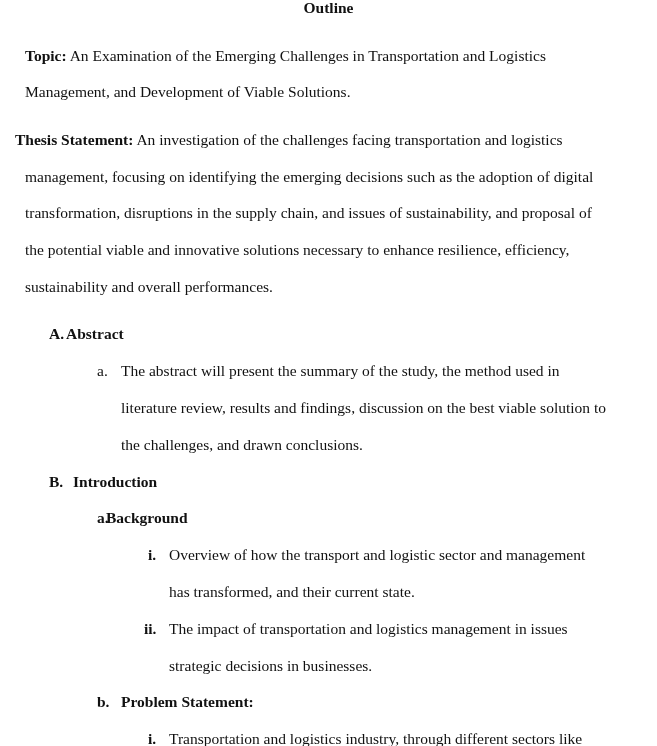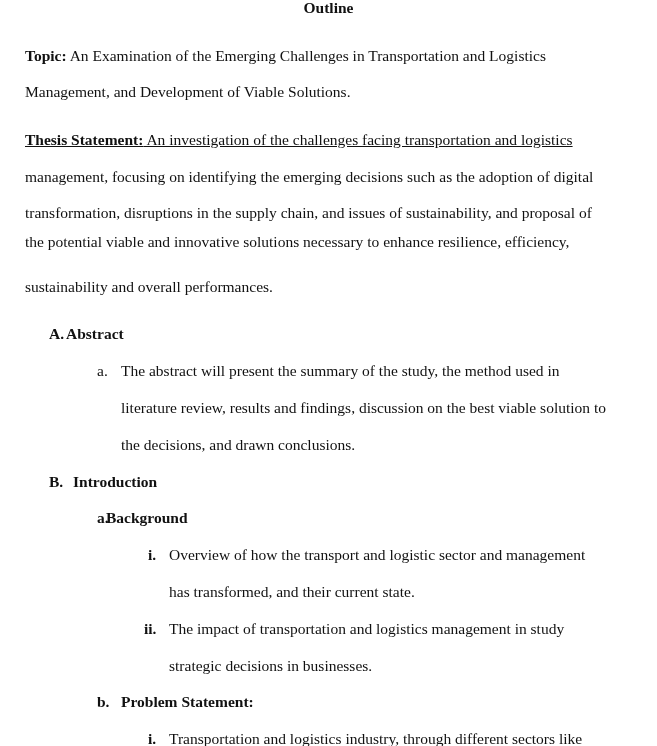--- a/index.html
+++ b/index.html
@@ -40,52 +40,52 @@
 
 <div>
 
   <div class="line title">Outline</div>
 
   <div class="line" style="left:25px; top:46px;">
     <span class="bold">Topic:</span><span> An Examination of the Emerging Challenges in Transportation and Logistics</span>
   </div>
   <div class="line" style="left:25px; top:82px;">Management, and Development of Viable Solutions.</div>
 
-  <div class="line" style="left:25px; top:130px;text-decoration:underline;">
+  <div class="line" style="left:15px; top:130px;">
     <span class="bold">Thesis Statement:</span><span> An investigation of the challenges facing transportation and logistics</span>
   </div>
   <div class="line" style="left:25px; top:167px;">management, focusing on identifying the emerging decisions such as the adoption of digital</div>
   <div class="line" style="left:25px; top:203px;">transformation, disruptions in the supply chain, and issues of sustainability, and proposal of</div>
-  <div class="line" style="left:25px; top:232px;text-align:right;">the potential viable and innovative solutions necessary to enhance resilience, efficiency,</div>
+  <div class="line" style="left:25px; top:240px;text-align:right;">the potential viable and innovative solutions necessary to enhance resilience, efficiency,</div>
   <div class="line" style="left:25px; top:277px;">sustainability and overall performances.</div>
 
   <div>
     <div class="marker bold" style="left:49px; top:324px;">A.</div>
     <div class="line bold" style="left:66px; top:324px;">Abstract</div>
 
     <div class="marker" style="left:97px; top:361px;">a.</div>
     <div class="line" style="left:121px; top:361px;">The abstract will present the summary of the study, the method used in</div>
     <div class="line" style="left:121px; top:398px;">literature review, results and findings, discussion on the best viable solution to</div>
-    <div class="line" style="left:121px; top:435px;">the decisions, and drawn conclusions.</div>
+    <div class="line" style="left:121px; top:435px;">the challenges, and drawn conclusions.</div>
   </div>
 
   <div>
     <div class="marker bold" style="left:49px; top:472px;">B.</div>
     <div class="line bold" style="left:73px; top:472px;">Introduction</div>
 
     <div>
       <div class="marker bold" style="left:97px; top:508px;">a.</div>
       <div class="line bold" style="left:106px; top:508px;">Background</div>
 
       <div class="marker bold" style="left:148px; top:545px;">i.</div>
       <div class="line" style="left:169px; top:545px;"> Overview of how the transport and logistic sector and management</div>
       <div class="line" style="left:169px; top:582px;">has transformed, and their current state.</div>
 
       <div class="marker bold" style="left:144px; top:619px;">ii.</div>
-      <div class="line" style="left:169px; top:619px;">The impact of transportation and logistics management in study</div>
+      <div class="line" style="left:169px; top:619px;">The impact of transportation and logistics management in issues</div>
       <div class="line" style="left:169px; top:656px;">strategic decisions in businesses.</div>
     </div>
 
     <div>
       <div class="marker bold" style="left:97px; top:692px;">b.</div>
       <div class="line bold" style="left:121px; top:692px;">Problem Statement:</div>
 
       <div class="marker bold" style="left:148px; top:729px;">i.</div>
       <div class="line" style="left:169px; top:729px;">Transportation and logistics industry, through different sectors like</div>
     </div>

